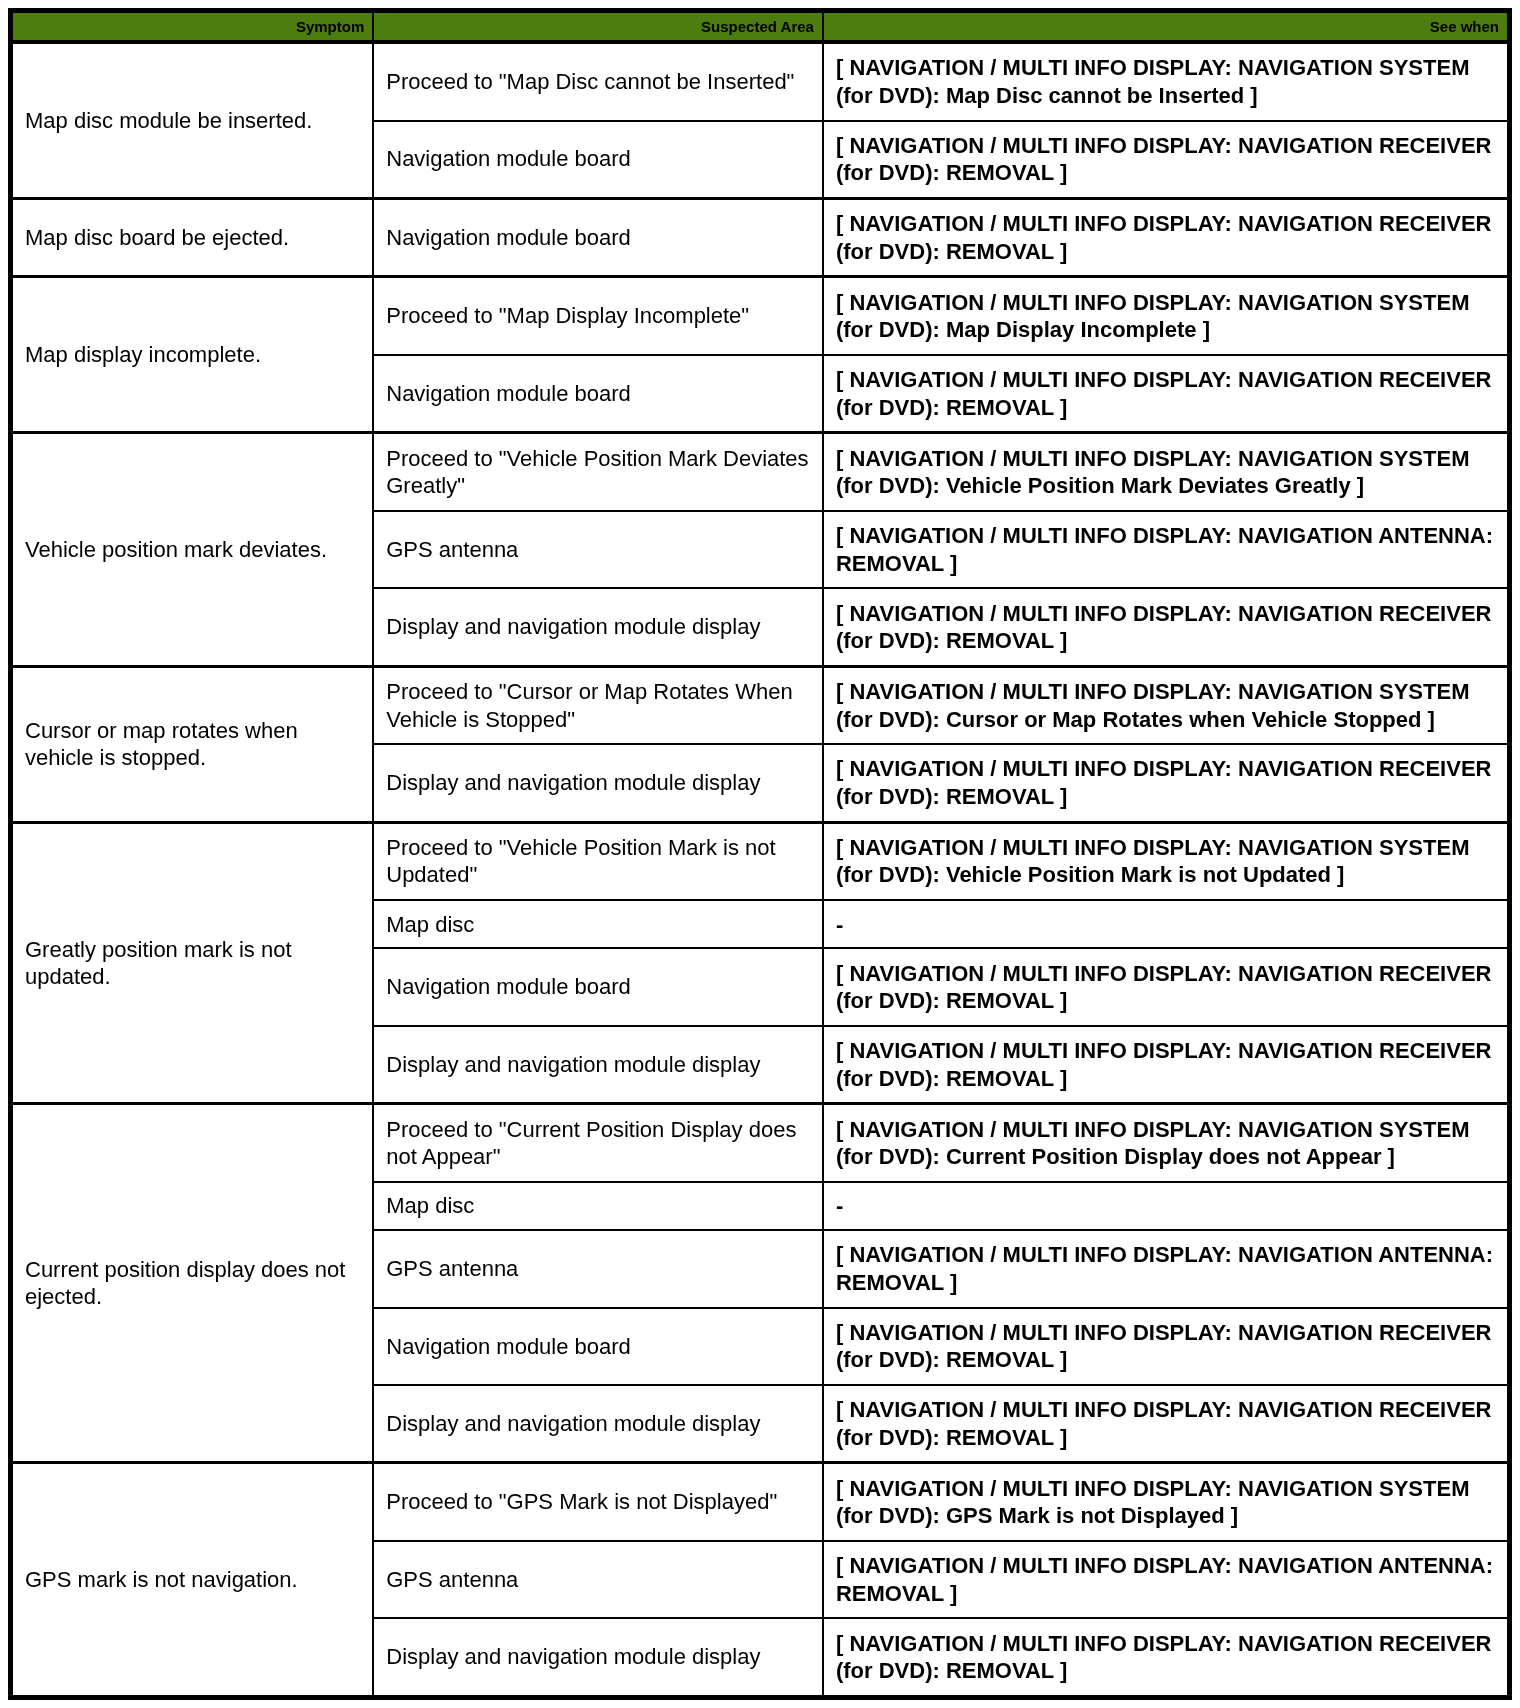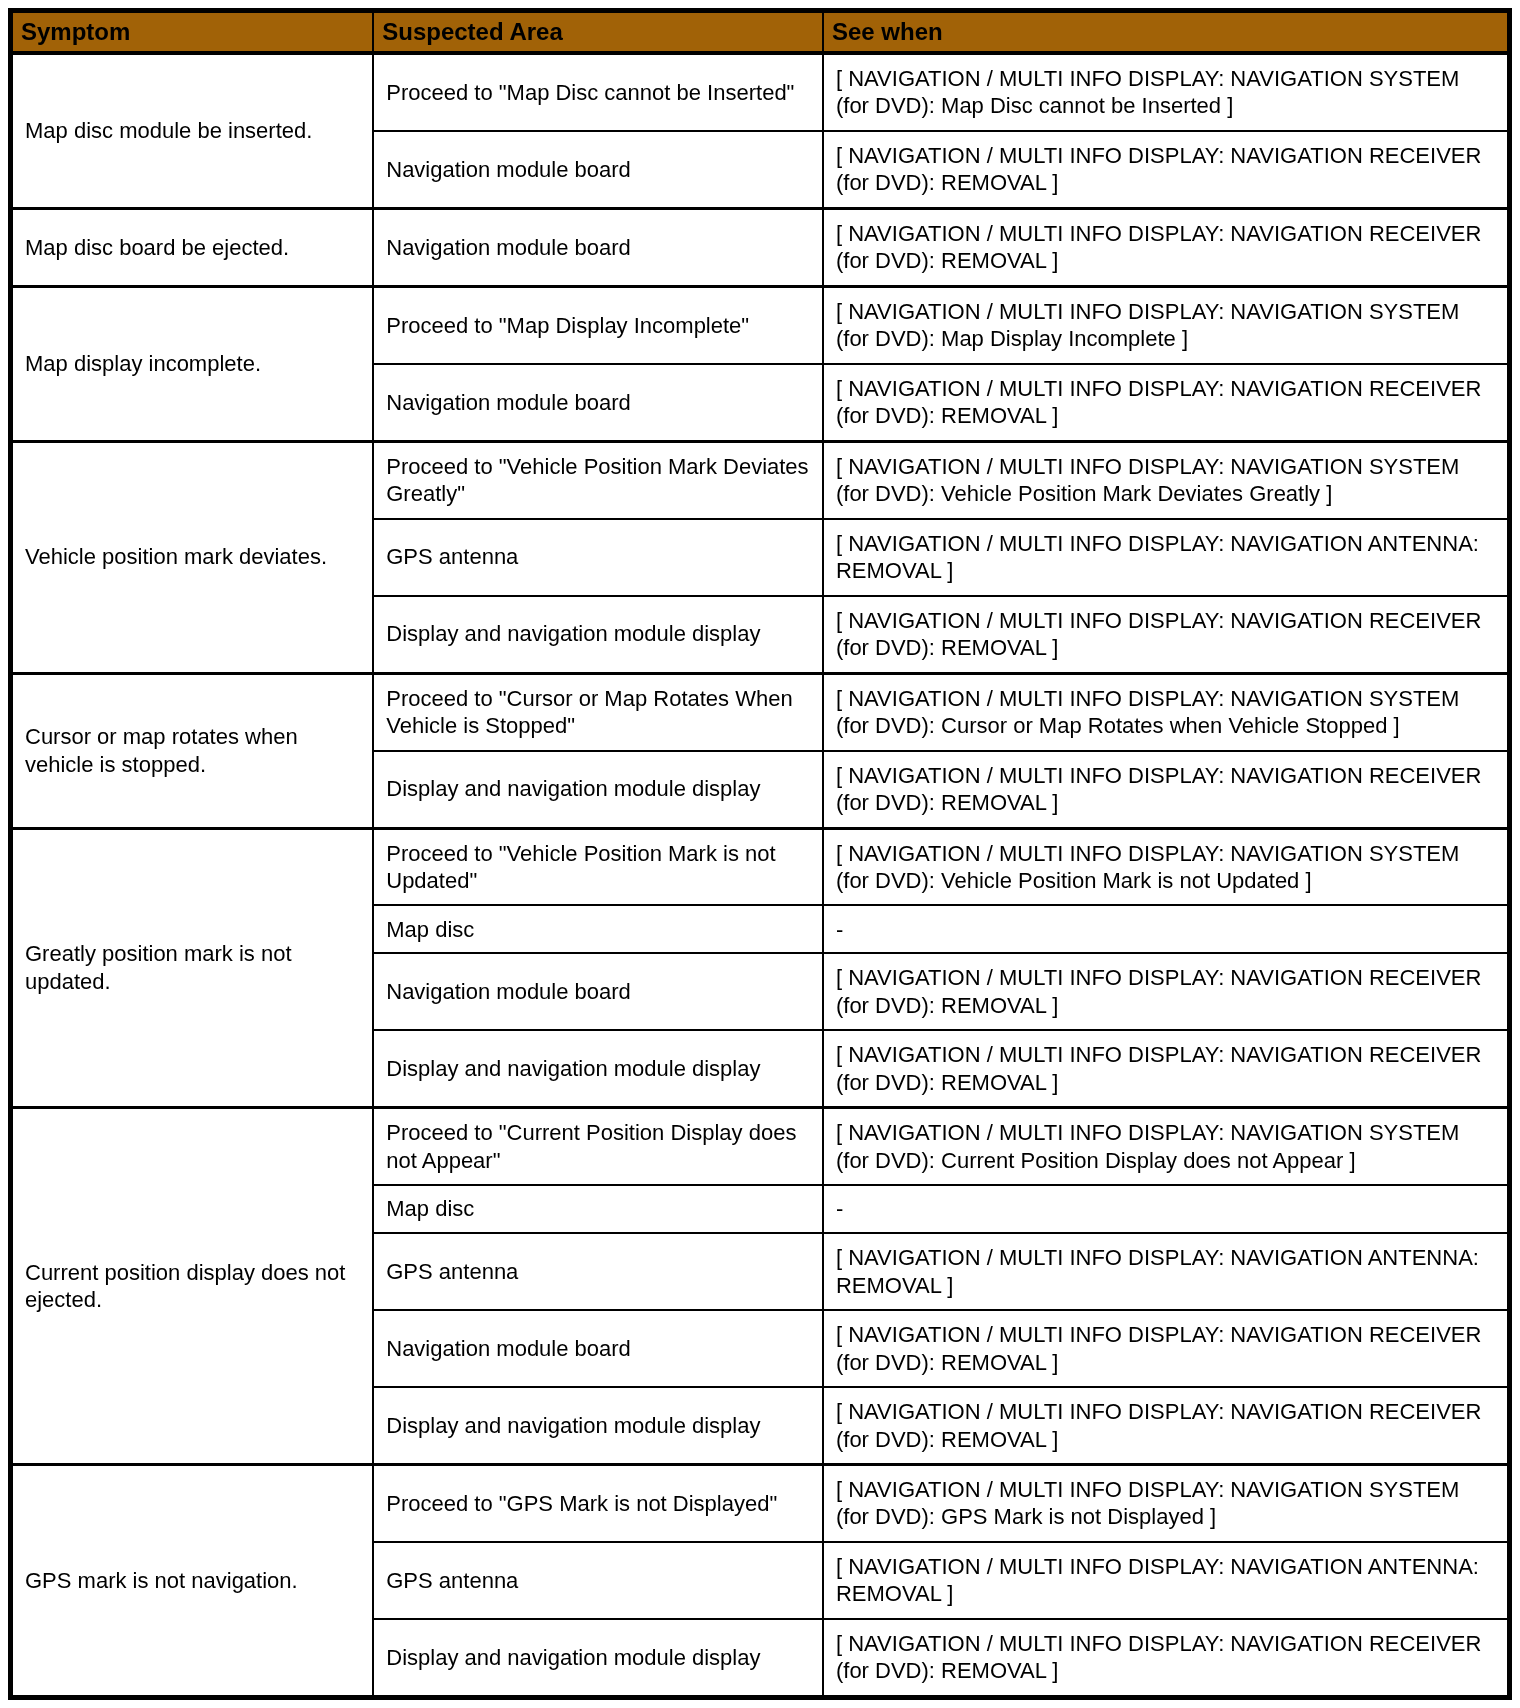--- a/index.html
+++ b/index.html
@@ -22,41 +22,41 @@
     border-collapse: collapse;
     table-layout: fixed;
     border: 5px solid #000000;
   }
   col.col-symptom { width: 24.2%; }
   col.col-area    { width: 30.0%; }
   col.col-page    { width: 45.8%; }
   th {
     border-bottom: 4px solid #000000;
     border-left: 2px solid #000000;
-    font-size: 24px;
+    font-size: 15px;
     font-weight: bold;
-    text-align: left;
+    text-align: right;
     vertical-align: middle;
     padding: 5px 8px;
-    background: #a16207;
+    background: #4d7c0f;
   }
   td {
     border-top: 2px solid #000000;
     border-left: 2px solid #000000;
     font-size: 22px;
     line-height: 1.25;
     vertical-align: middle;
     padding: 8px 12px;
     background: #ffffff;
     overflow: hidden;
   }
   tr.group-start td { border-top: 3px solid #000000; }
   td.symptom-cell { font-weight: normal; }
   td.area-cell    { font-weight: normal; }
-  td.page-cell    { font-weight: normal; }
+  td.page-cell    { font-weight: bold; }
 </style>
 </head>
 <body>
 
 <div class="page">
   <table class="symptom-table">
     <colgroup>
       <col class="col-symptom">
       <col class="col-area">
       <col class="col-page">

